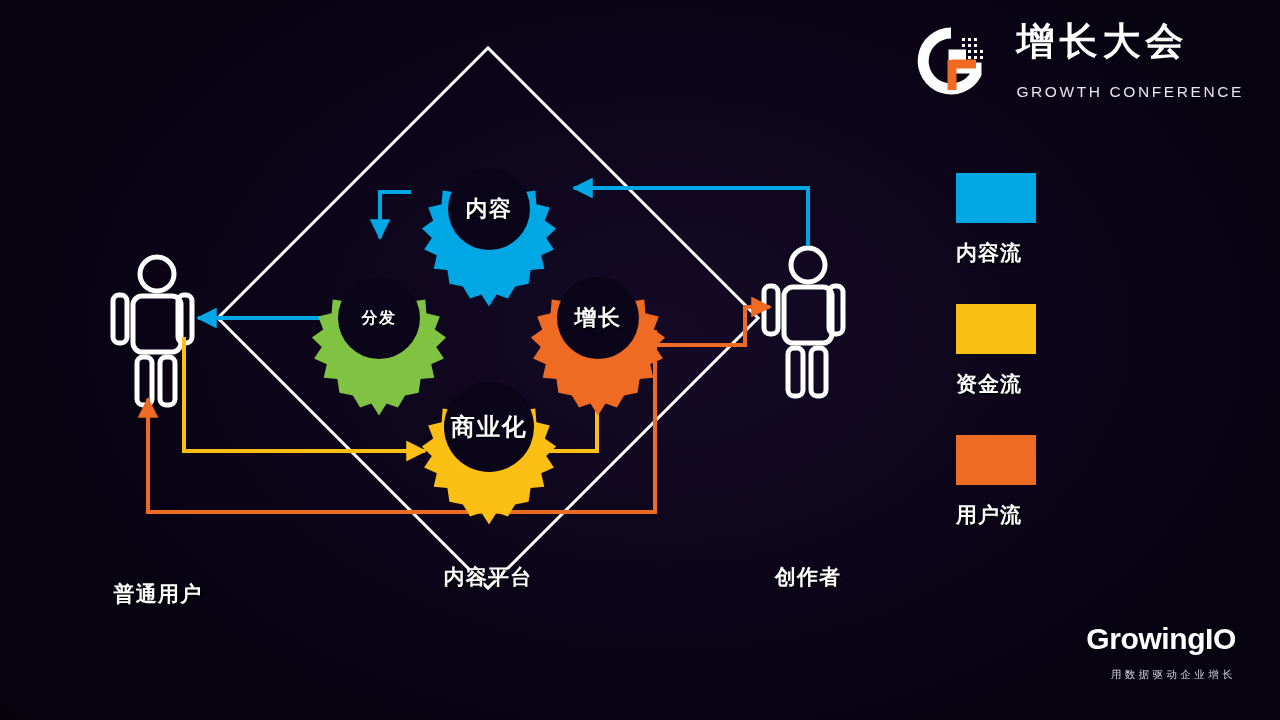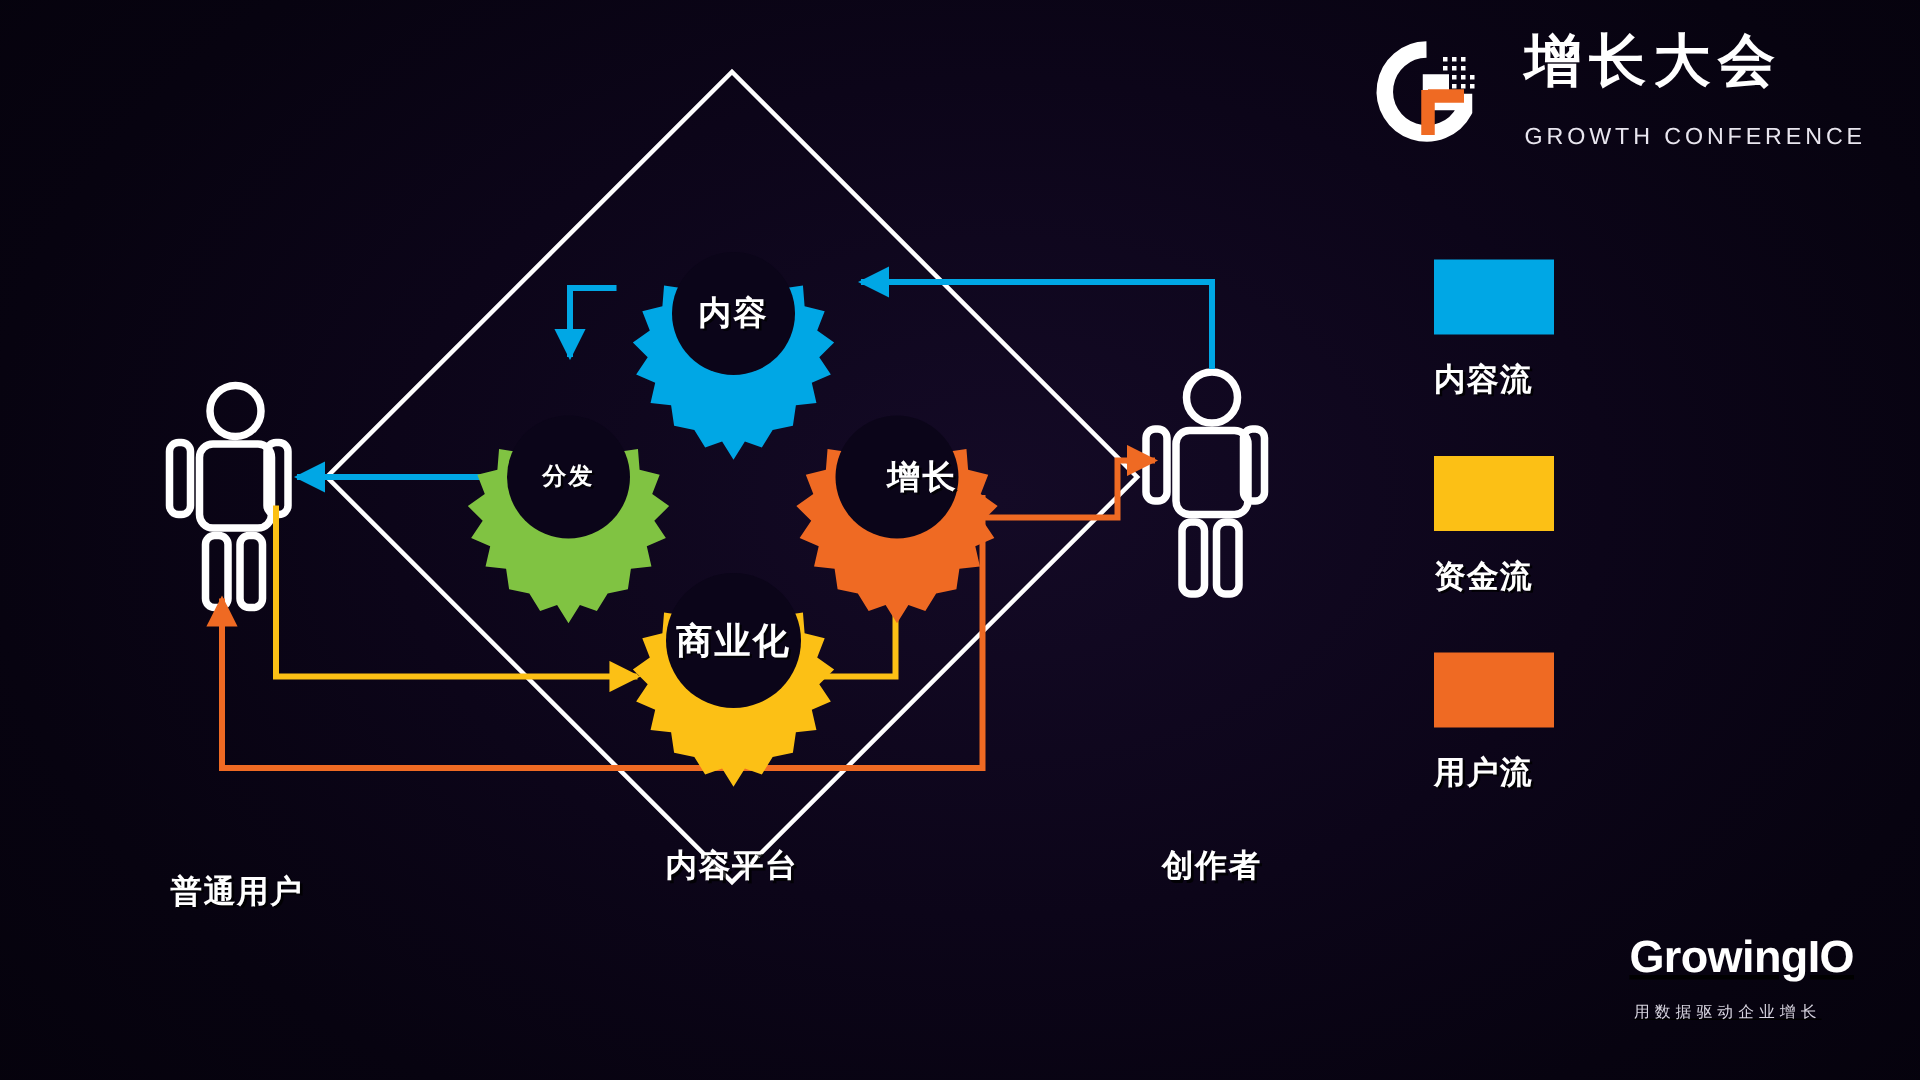--- a/index.html
+++ b/index.html
@@ -102,30 +102,29 @@
     color: #ffffff;
     font-weight: bold;
     letter-spacing: 1.5px;
     white-space: nowrap;
     transform: translate(-50%, -50%);
     text-shadow: 1.6px 1.6px 0 rgba(0,0,0,0.8);
     pointer-events: none;
   }
   #label-content { left: 489px; top: 209px; font-size: 22px; }
   #label-distrib { left: 379px; top: 318px; font-size: 16px; }
-  #label-growth  { left: 598px; top: 318px; font-size: 22px; margin-left: 17px; }
+  #label-growth  { left: 598px; top: 318px; font-size: 22px; }
   #label-monet   { left: 489px; top: 427px; font-size: 24px; }
 
   
   .footer-logo {
     position: absolute;
     right: 44px;
     bottom: 38px;
-    text-align: left;
-    text-decoration: underline;
+    text-align: right;
   }
   .gio-word {
     color: #ffffff;
     font-size: 30px;
     font-weight: bold;
     letter-spacing: -0.4px;
     line-height: 1;
   }
   .gio-tag {
     color: #d8d5e0;

